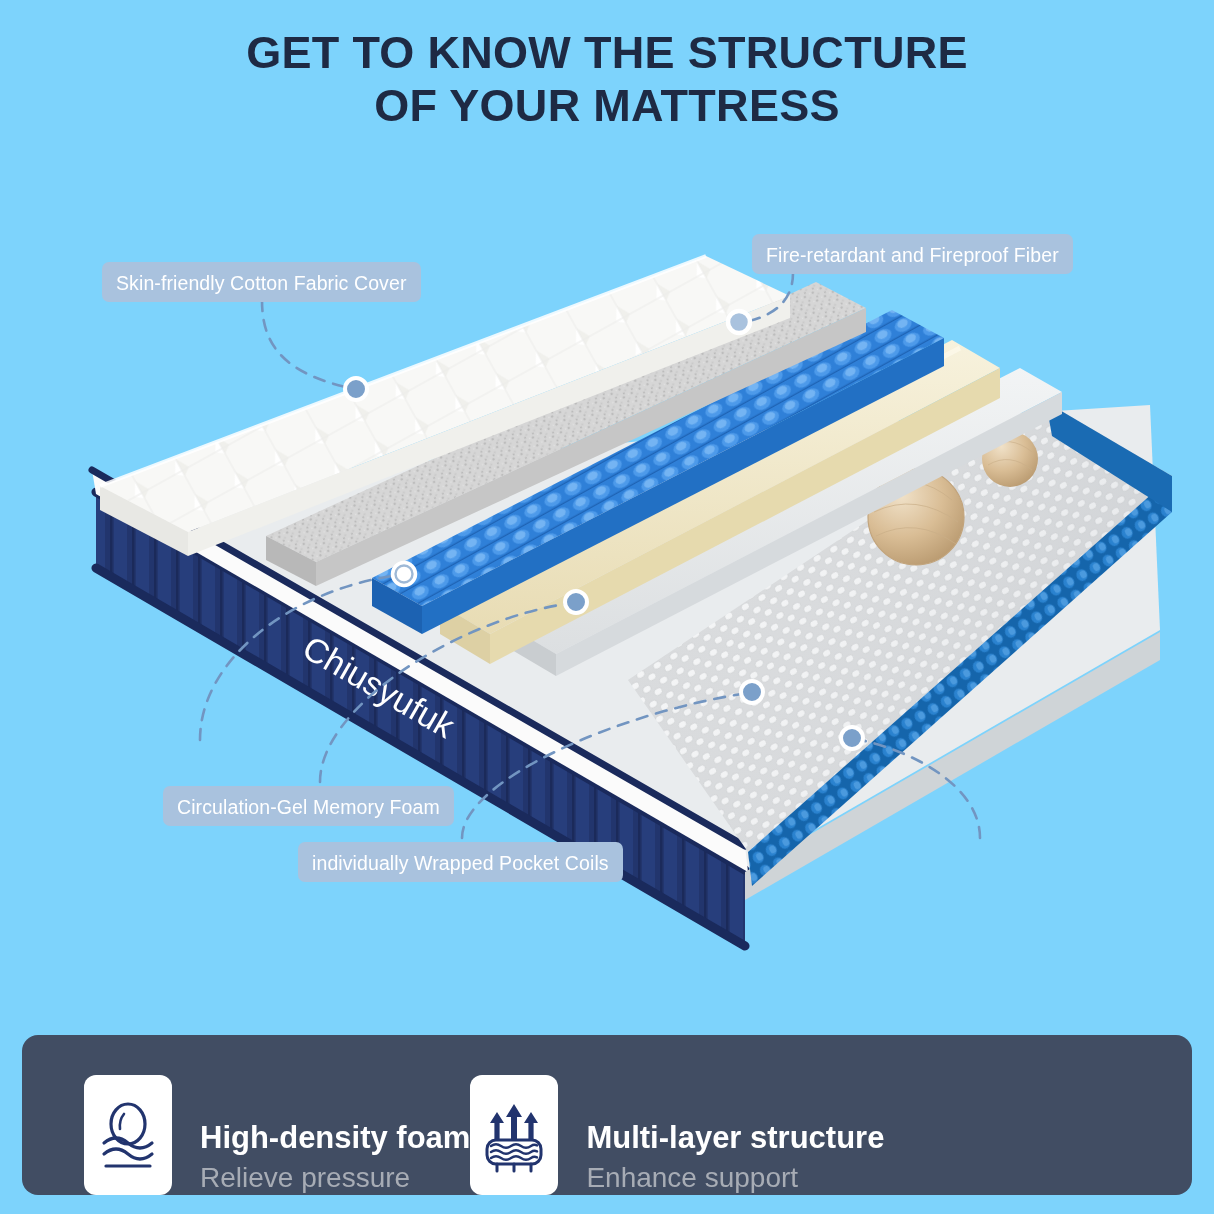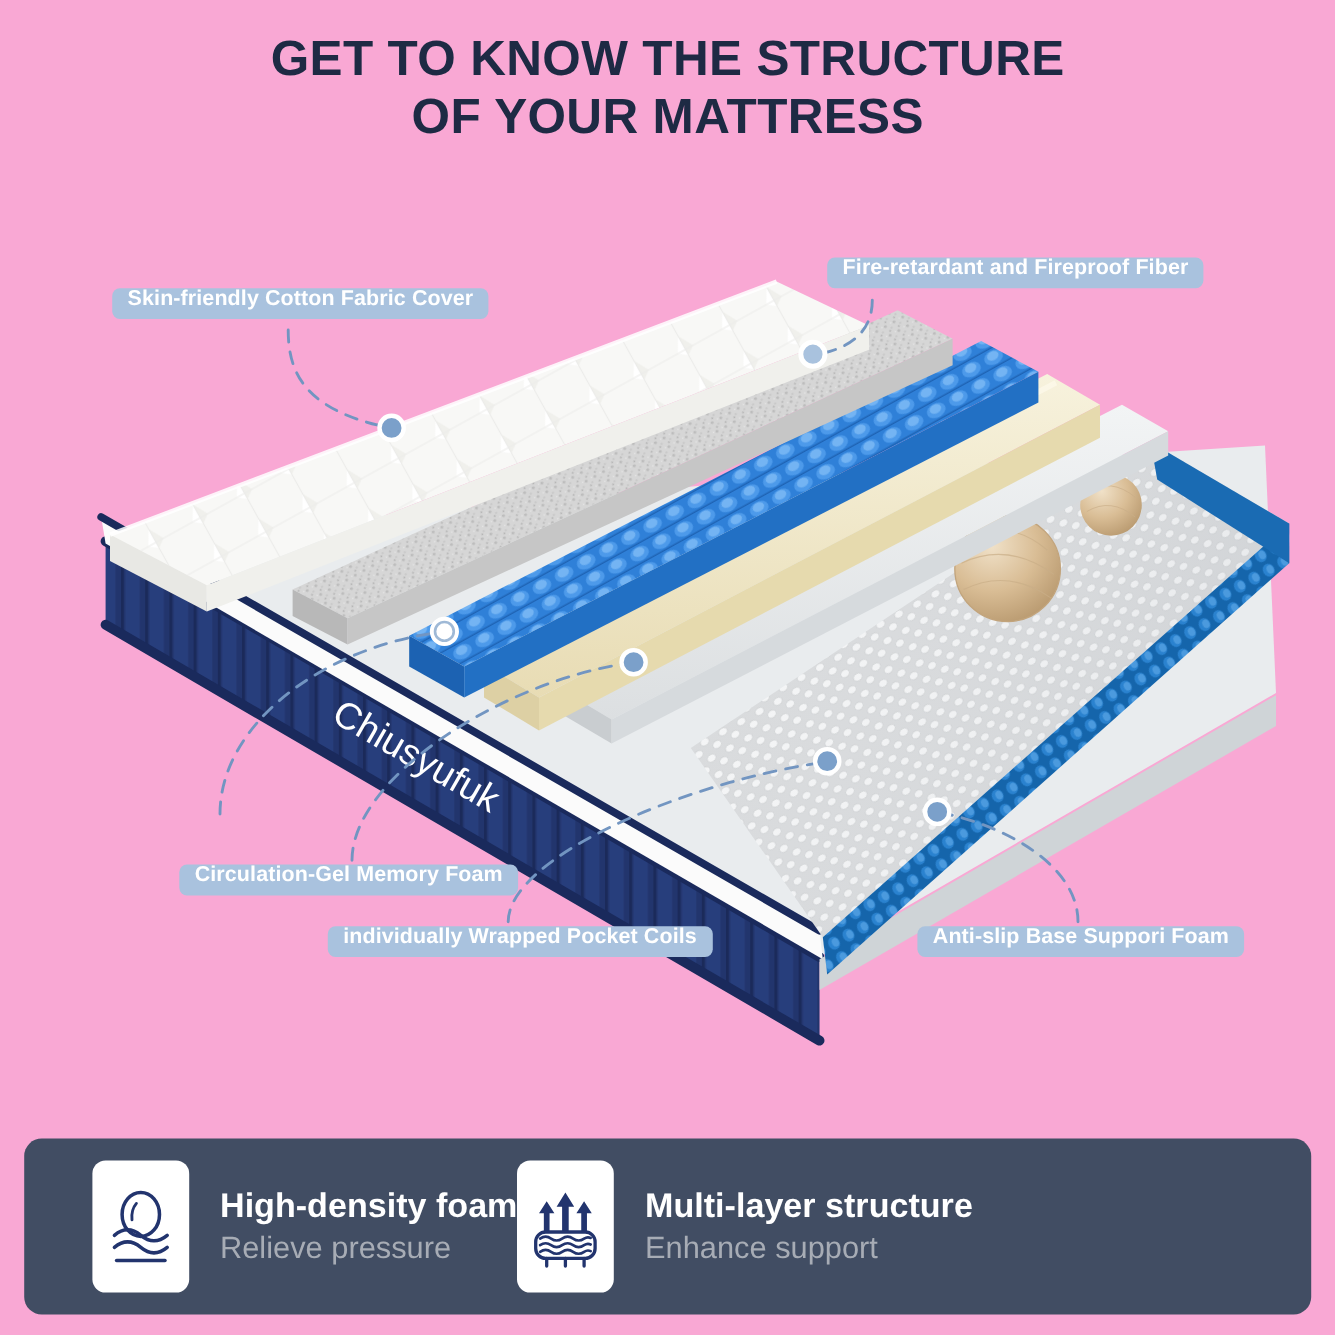--- a/index.html
+++ b/index.html
@@ -2,21 +2,21 @@
 <html><head>
 <meta charset="utf-8">
 <style>
   * { box-sizing: border-box; margin: 0; padding: 0; }
   html, body {
     width: 1214px; height: 1214px;
     background: #ffffff;
     font-family: "Liberation Sans", sans-serif;
     overflow: hidden;
   }
-  #stage { position: relative; width: 1214px; height: 1214px; background:#f9a8d4; }
+  #stage { position: relative; width: 1214px; height: 1214px; background:#7dd3fc; }
 
   
   #title {
     position: absolute; top: 26px; left: 0; width: 1214px;
     text-align: center;
     color: #1e2a44;
     font-size: 45px;
     font-weight: 700;
     letter-spacing: 0.3px;
     line-height: 1.18;
@@ -26,39 +26,39 @@
   
   #art { position: absolute; top: 0; left: 0; width: 1214px; height: 1214px; }
 
   
   .pill {
     position: absolute;
     background: #a9c2de;
     color: #ffffff;
     border-radius: 7px;
     font-size: 19.5px;
-    font-weight: 700;
-    padding: 0 14px 8px 14px;
+    font-weight: 400;
+    padding: 12px 14px 8px 14px;
     white-space: nowrap;
     letter-spacing: 0.1px;
     line-height: 1;
   }
 
   
   #featbar {
     position: absolute;
     left: 22px; top: 1035px;
     width: 1170px; height: 160px;
     background: #414d63;
     border-radius: 16px;
     display: flex;
     align-items: center;
   }
   .feat {
-    display: flex; align-items: center;
+    display: flex; align-items: flex-end;
     height: 100%;
   }
   .feat.one { margin-left: 62px; }
   .feat.two { }
   .featicon {
     width: 88px; height: 120px;
     background: #ffffff;
     border-radius: 12px;
     display: flex; align-items: center; justify-content: center;
     flex: 0 0 auto;
@@ -238,21 +238,20 @@
 
   <div class="pill" style="left:102px; top:262px;">Skin-friendly Cotton Fabric Cover</div>
 
   <div class="pill" style="left:752px; top:234px;">Fire-retardant and Fireproof Fiber</div>
 
 
   <div class="pill" style="left:298px; top:842px;">individually Wrapped Pocket Coils</div>
 
   <div class="pill" style="left:163px; top:786px;">Circulation-Gel Memory Foam</div>
 
-  <div class="pill" style="left:834px; top:842px;">Anti-slip Base Suppori Foam</div>
 
   <div id="featbar">
 
     <div class="feat one">
       <div class="featicon">
         <svg width="62" height="74" viewBox="0 0 62 74" fill="none" stroke="#22346e" stroke-width="3.2" stroke-linecap="round" stroke-linejoin="round">
           <ellipse cx="31" cy="26" rx="17" ry="20"></ellipse>
           <path d="M27 16 Q22 22 23 31" stroke-width="2.6"></path>
           <path d="M7 45 Q19 35 31 45 Q43 55 55 45"></path>
           <path d="M7 56 Q19 46 31 56 Q43 66 55 56"></path>

